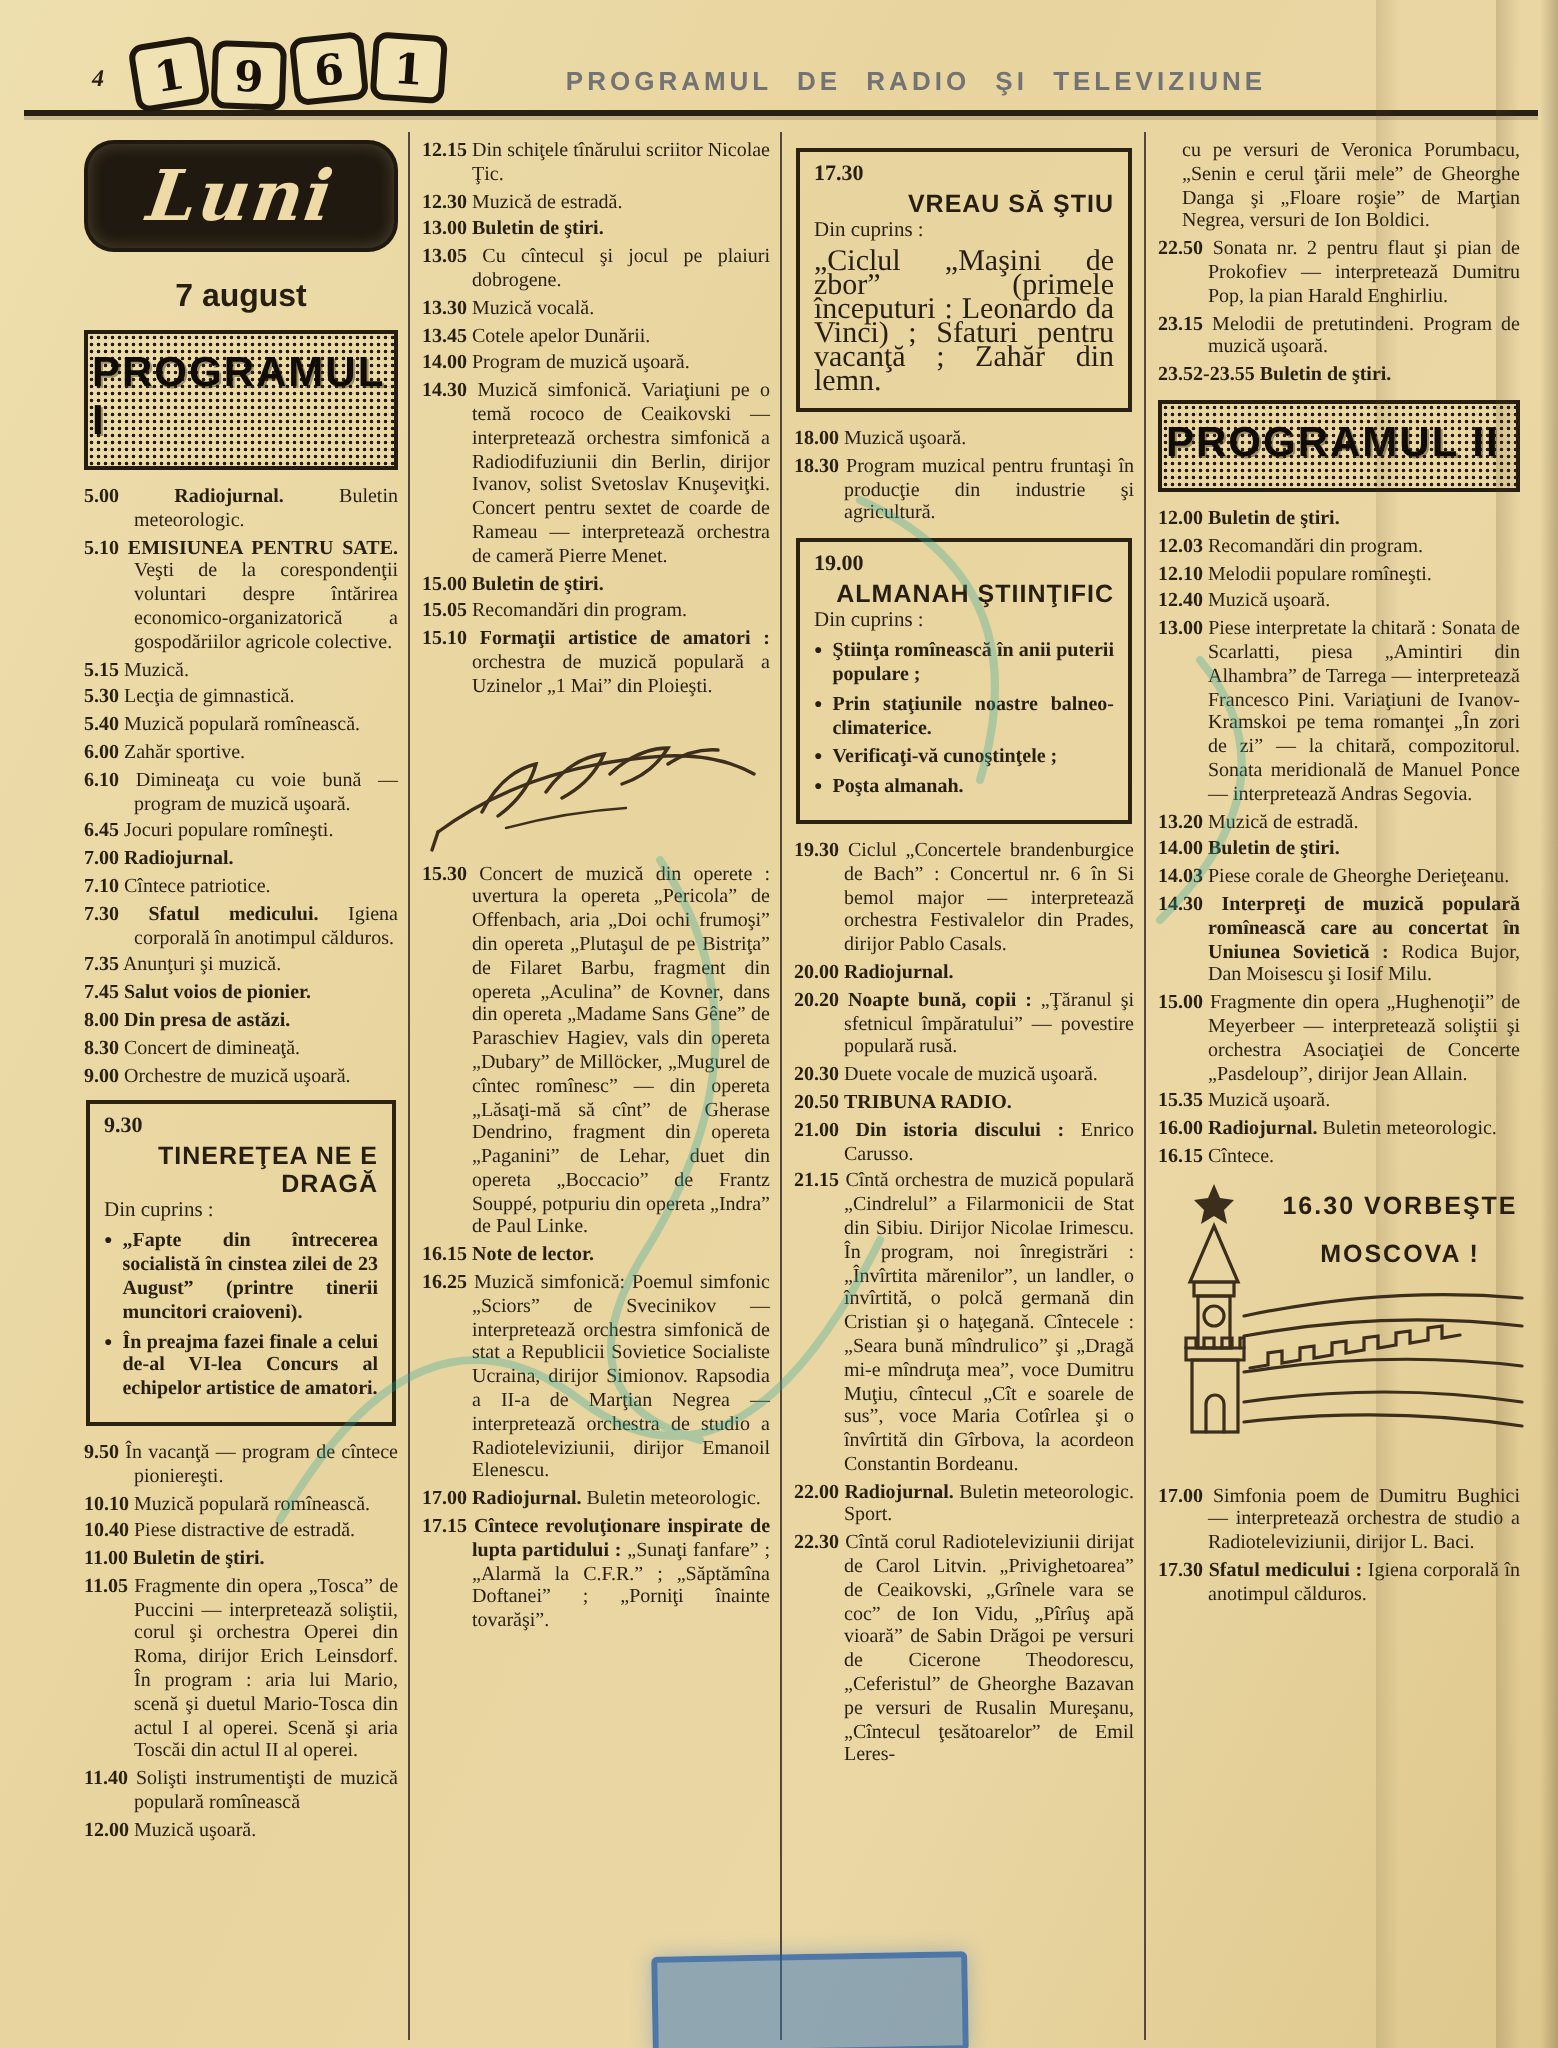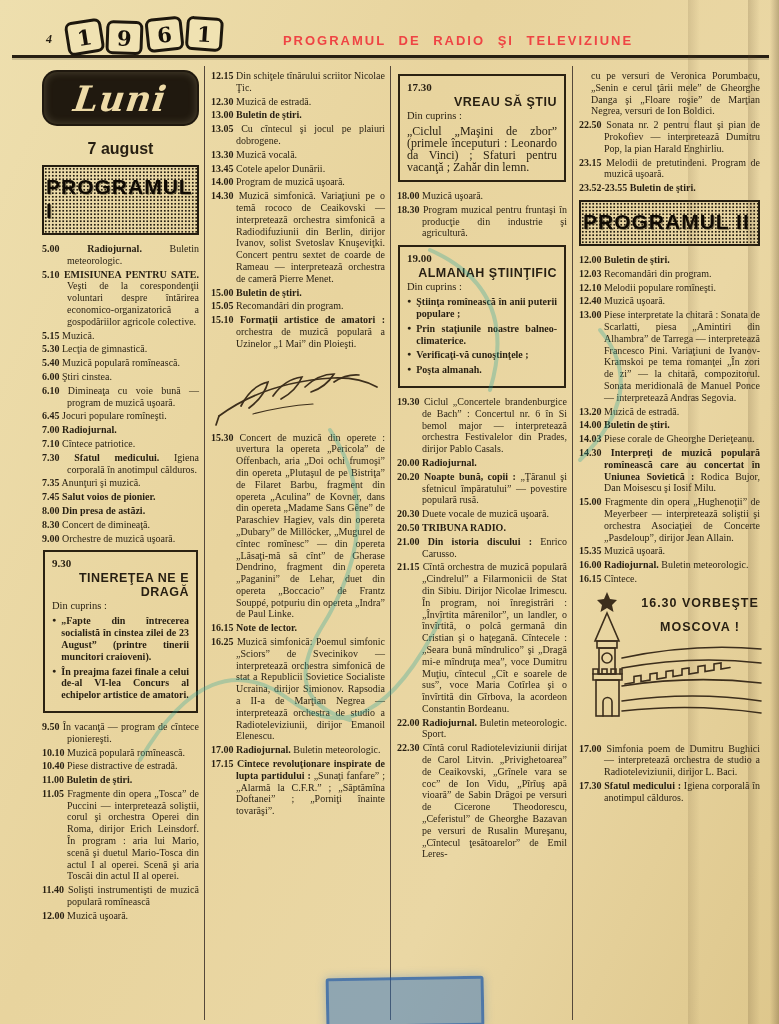--- a/index.html
+++ b/index.html
@@ -18,21 +18,21 @@
   header{position:relative;height:46px;padding:6px 16px 0 36px;display:flex;align-items:flex-end;}
   .pagenum{position:absolute;left:46px;top:32px;font:italic 700 12px "Liberation Serif",serif;}
   .year-badge{display:flex;gap:3px;margin-left:30px;transform:rotate(-2deg);}
   .digit{width:31px;height:28px;border:3px solid #1d170d;border-radius:7px;background:#f0e2b2;
     display:flex;align-items:center;justify-content:center;font:700 21px "DejaVu Serif",serif;color:#17110a;}
   .digit:nth-child(1){transform:rotate(-7deg);}
   .digit:nth-child(2){transform:rotate(4deg) translateY(2px);}
   .digit:nth-child(3){transform:rotate(-4deg);}
   .digit:nth-child(4){transform:rotate(6deg) translateY(1px);}
   .header-title{flex:1;text-align:center;font:700 13px "Liberation Sans",sans-serif;
-    letter-spacing:2px;word-spacing:7px;padding:0 70px 4px 0;color:#ef4444;margin-top:33px;}
+    letter-spacing:2px;word-spacing:7px;padding:0 70px 4px 0;color:#737373;margin-top:33px;}
   .rule{height:3px;background:#271f12;margin:3px 10px 0 12px;box-shadow:0 2px 0 rgba(39,31,18,.18);}
   
   .cols{display:flex;padding:8px 0 0 36px;height:962px;box-sizing:border-box;}
   .col{box-sizing:border-box;overflow:hidden;padding:2px 5px 0 6px;height:100%;}
   .col1{width:168px;}
   .col2{width:186px;border-left:1px solid #55483a;}
   .col3{width:182px;border-left:1px solid #55483a;}
   .col4{width:193px;border-left:1px solid #55483a;}
   
   .entry{margin:2px 0;font-size:10px;line-height:11.8px;text-indent:-25px;padding-left:25px;text-align:justify;}
@@ -47,21 +47,21 @@
   .prog-header{margin:2px 0 8px;border:2px solid #241d10;
     background-image:radial-gradient(#241d10 0.8px,rgba(0,0,0,0) 1.05px);background-size:3.5px 3.5px;
     text-align:left;font:700 21px "Liberation Sans",sans-serif;letter-spacing:1px;
     padding:8px 2px 10px;color:#100b04;text-shadow:1px 1px 0 rgba(36,29,16,.4);}
   .prog-header.p2{margin-top:6px;}
   
   .boxed{border:2px solid #2b2212;padding:5px 7px 7px;margin:6px 1px 8px;}
   .box-time{font:700 11px "Liberation Serif",serif;margin-bottom:2px;}
   .box-title{text-align:right;font:700 12.5px "Liberation Sans",sans-serif;letter-spacing:.5px;margin:2px 0 1px;}
   .box-sub{font-size:10.5px;margin-bottom:4px;}
-  .box-body{font-size:12px;line-height:12px;text-align:justify;}
+  .box-body{font-size:15px;line-height:12px;text-align:justify;}
   .brow{display:flex;font-size:10px;line-height:11.8px;font-weight:700;margin:3px 0;text-align:justify;}
   .bdot{margin-right:5px;font-size:7px;line-height:11.8px;}
   
   .illus{display:block;margin:4px auto;}
   .moscova{position:relative;height:152px;margin:2px 0 4px;}
   .moscova svg{position:absolute;left:-6px;top:2px;}
   .moscova-text{position:absolute;right:0;top:4px;width:120px;text-align:center;
     font:700 12.5px "Liberation Sans",sans-serif;letter-spacing:1px;line-height:24px;}
   
   .wm{position:absolute;inset:0;pointer-events:none;}
@@ -113,21 +113,21 @@
           <p class="entry"><b class="time">5.00</b> <b class="lead">Radiojurnal.</b> <span>Buletin meteorologic.</span></p>
 
           <p class="entry"><b class="time">5.10</b> <b class="lead">EMISIUNEA PENTRU SATE.</b> <span>Veşti de la corespondenţii voluntari despre întărirea economico-organizatorică a gospodăriilor agricole colective.</span></p>
 
           <p class="entry"><b class="time">5.15</b> <b class="lead"></b> <span>Muzică.</span></p>
 
           <p class="entry"><b class="time">5.30</b> <b class="lead"></b> <span>Lecţia de gimnastică.</span></p>
 
           <p class="entry"><b class="time">5.40</b> <b class="lead"></b> <span>Muzică populară romînească.</span></p>
 
-          <p class="entry"><b class="time">6.00</b> <b class="lead"></b> <span>Ştiri cinstea.</span></p>
+          <p class="entry"><b class="time">6.00</b> <b class="lead"></b> <span>Zahăr sportive.</span></p>
 
           <p class="entry"><b class="time">6.10</b> <b class="lead"></b> <span>Dimineaţa cu voie bună — program de muzică uşoară.</span></p>
 
           <p class="entry"><b class="time">6.45</b> <b class="lead"></b> <span>Jocuri populare romîneşti.</span></p>
 
           <p class="entry"><b class="time">7.00</b> <b class="lead">Radiojurnal.</b> <span></span></p>
 
           <p class="entry"><b class="time">7.10</b> <b class="lead"></b> <span>Cîntece patriotice.</span></p>
 
           <p class="entry"><b class="time">7.30</b> <b class="lead">Sfatul medicului.</b> <span>Igiena corporală în anotimpul călduros.</span></p>

